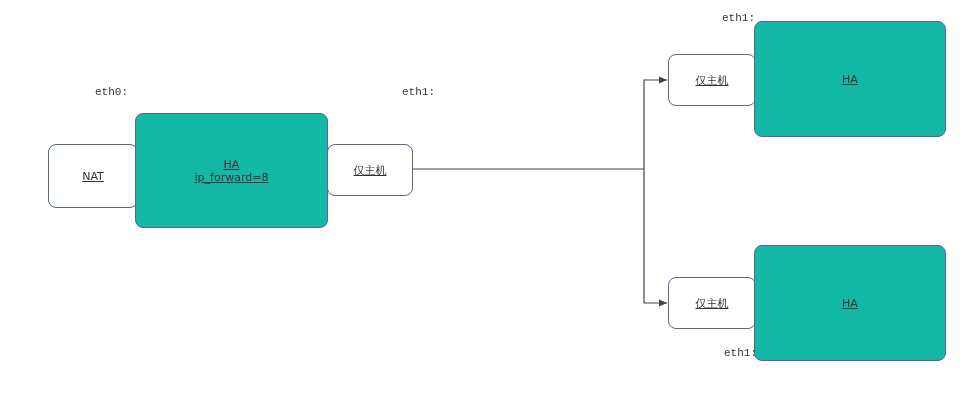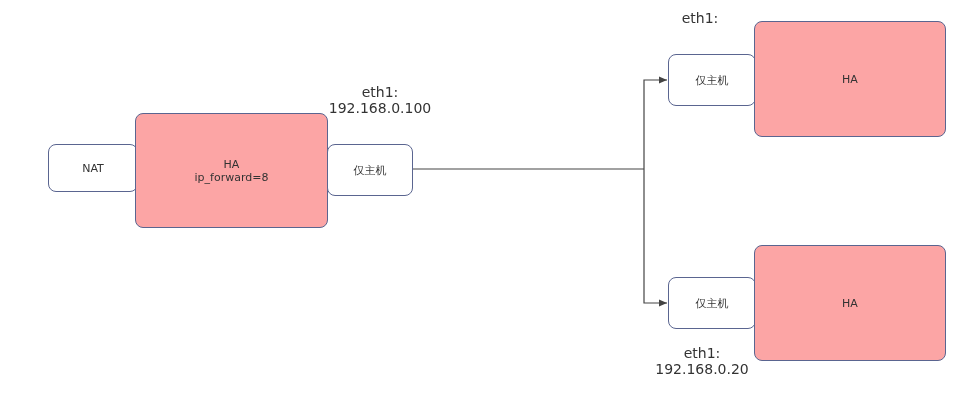--- a/index.html
+++ b/index.html
@@ -1,48 +1,48 @@
 <!DOCTYPE html>
 <html><head>
 <meta charset="utf-8">
 <style>
   html,body{margin:0;padding:0;background:#ffffff;}
   body{width:973px;height:405px;position:relative;overflow:hidden;font-family:"DejaVu Sans","Liberation Sans",sans-serif;color:#333333;}
-  .box{position:absolute;box-sizing:border-box;border:1.3px solid #5a6590;border-radius:8px;display:flex;align-items:center;justify-content:center;flex-direction:column;font-size:11px;text-align:right;line-height:13px;}
+  .box{position:absolute;box-sizing:border-box;border:1.3px solid #5a6590;border-radius:8px;display:flex;align-items:center;justify-content:center;flex-direction:column;font-size:11px;text-align:right;line-height:13px;text-decoration:underline;}
   .white{background:#ffffff;}
-  .teal{background:#fca5a5;}
-  .label{position:absolute;font-size:14px;text-align:center;line-height:16px;color:#333;white-space:nowrap;}
+  .teal{background:#14b8a6;}
+  .label{position:absolute;font-size:11px;text-align:right;line-height:16px;color:#333;white-space:nowrap;font-family:Liberation Mono, monospace;}
   svg{position:absolute;left:0;top:0;}
 </style>
 </head>
 <body>
 
 <svg width="973" height="405">
   <defs>
     <marker id="arr" markerWidth="8" markerHeight="8" refX="7" refY="4" orient="auto">
       <path d="M0,1 L7,4 L0,7 z" fill="#444"></path>
     </marker>
   </defs>
   <polyline points="413,169 644,169" fill="none" stroke="#444" stroke-width="1.2"></polyline>
   <polyline points="644,169 644,80 667,80" fill="none" stroke="#444" stroke-width="1.2" marker-end="url(#arr)"></polyline>
   <polyline points="644,169 644,303 667,303" fill="none" stroke="#444" stroke-width="1.2" marker-end="url(#arr)"></polyline>
 </svg>
 
 <div class="label" style="left:18px;top:84px;width:110px;">
+  <div>eth0:</div>
 </div>
-<div class="box white" style="left:48px;top:144px;width:90px;height:48px;">
+<div class="box white" style="left:48px;top:144px;width:90px;height:64px;">
   <span>NAT</span>
 </div>
 <div class="box teal" style="left:135px;top:113px;width:193px;height:115px;">
   <span>HA</span>
   <span>ip_forward=8</span>
 </div>
 <div class="label" style="left:325px;top:84px;width:110px;">
   <div>eth1:</div>
-  <div>192.168.0.100</div>
 </div>
 <div class="box white" style="left:327px;top:144px;width:86px;height:52px;">
   <span>仅主机</span>
 </div>
 
 <div class="label" style="left:645px;top:10px;width:110px;">
   <div>eth1:</div>
 </div>
 <div class="box white" style="left:668px;top:54px;width:88px;height:52px;">
   <span>仅主机</span>
@@ -52,14 +52,13 @@
 </div>
 
 <div class="box white" style="left:668px;top:277px;width:88px;height:52px;">
   <span>仅主机</span>
 </div>
 <div class="box teal" style="left:754px;top:245px;width:192px;height:116px;">
   <span>HA</span>
 </div>
 <div class="label" style="left:647px;top:345px;width:110px;">
   <div>eth1:</div>
-  <div>192.168.0.20</div>
 </div>
 
 </body></html>

